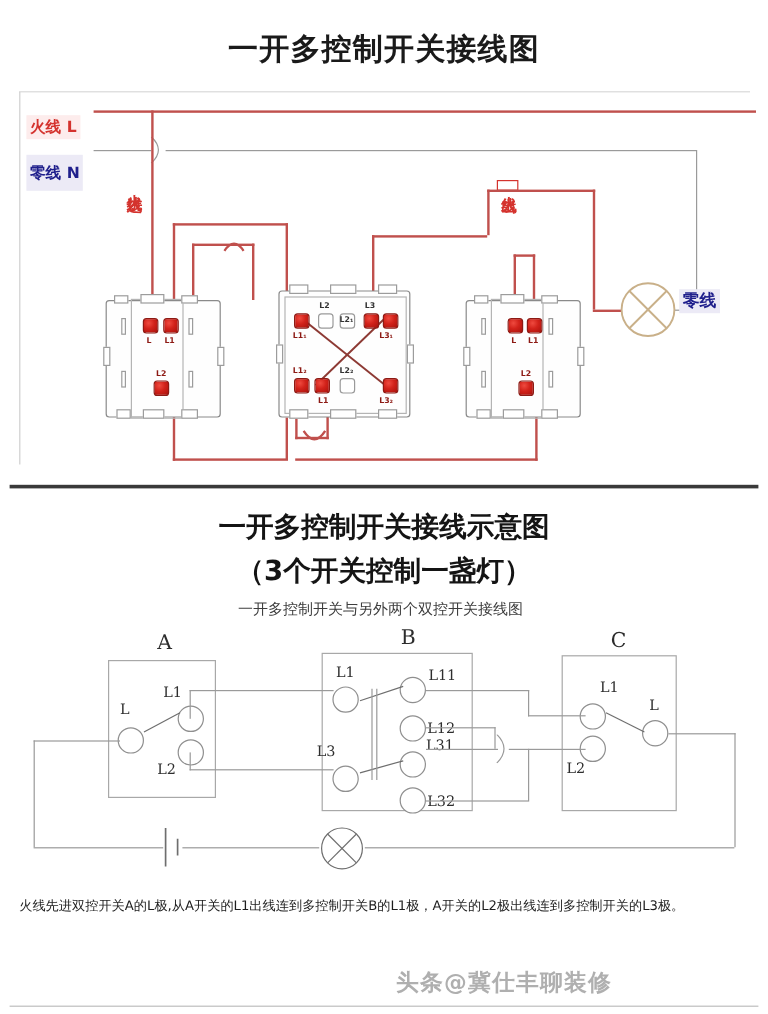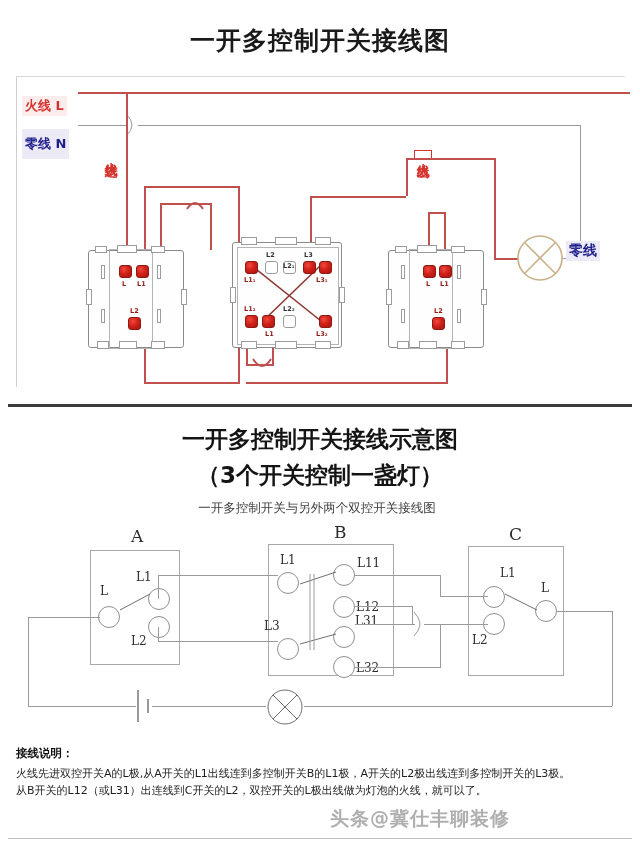--- a/index.html
+++ b/index.html
@@ -351,21 +351,19 @@
       </svg>
 
       <svg class="abs" style="left:266px;top:160px;" width="38" height="38" viewBox="0 0 38 38">
         <circle cx="19" cy="19" r="17" fill="none" stroke="#6e6e6e" stroke-width="1"></circle>
         <line x1="7" y1="7" x2="31" y2="31" stroke="#6e6e6e" stroke-width="1"></line>
         <line x1="31" y1="7" x2="7" y2="31" stroke="#6e6e6e" stroke-width="1"></line>
       </svg>
     </div>
 
     <div id="explain">
-      <div id="explain-title">接线说明：</div>
       <div class="explain-line">火线先进双控开关A的L极,从A开关的L1出线连到多控制开关B的L1极，A开关的L2极出线连到多控制开关的L3极。</div>
-      <div class="explain-line">从B开关的L12（或L31）出连线到C开关的L2，双控开关的L极出线做为灯泡的火线，就可以了。</div>
     </div>
   </div>
 
   <div id="watermark">头条@冀仕丰聊装修</div>
   <div id="bottom-rule"></div>
 </div>
 
 </body></html>

